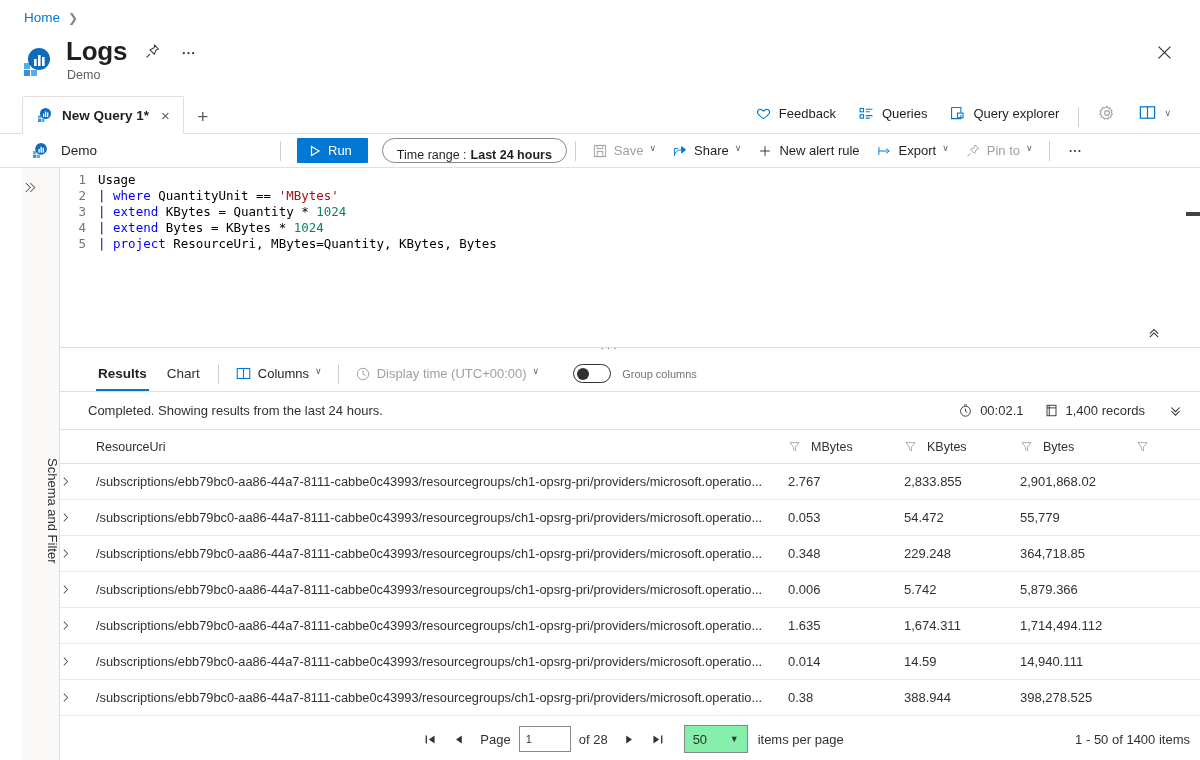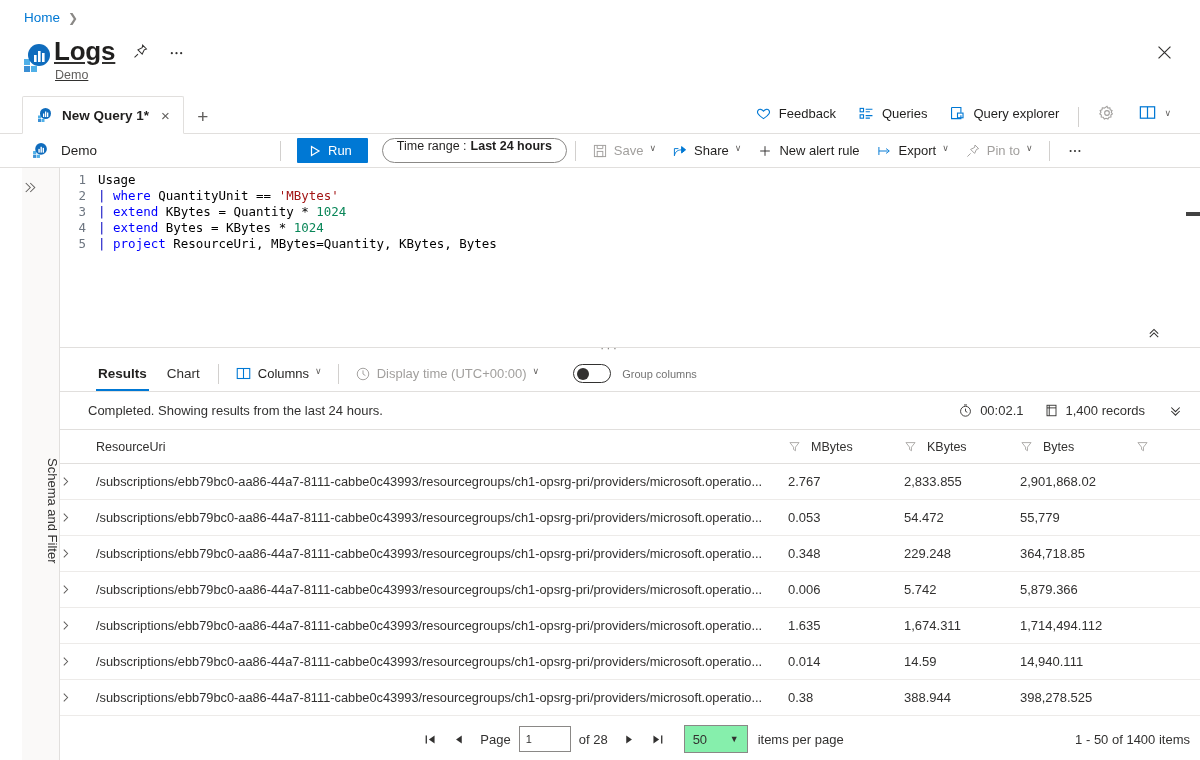--- a/index.html
+++ b/index.html
@@ -18,21 +18,21 @@
     position: absolute; left: 24px; top: 10px;
     display: flex; align-items: center; gap: 8px;
     font-size: 13.5px;
   }
   .breadcrumb .crumb { color: #0078d4; cursor: pointer; }
   .breadcrumb .sep { color: #8a8886; font-size: 12px; }
 
   
   .titlebar {
     position: absolute; left: 22px; top: 36px;
-    display: flex; align-items: flex-start;  text-decoration: underline;
+    display: flex; align-items: center; gap: 12px;
   }
   .app-logo { width: 32px; height: 32px; margin-top: 6px; position: relative; }
   .title-block { display: flex; flex-direction: column; }
   .title-row { display: flex; align-items: center; gap: 14px; }
   .page-title { font-size: 26px; font-weight: 600; color: #201f1e; letter-spacing: -0.2px; }
   .icon-btn {
     width: 22px; height: 22px; display: flex; align-items: center;
     justify-content: center; cursor: pointer; color: #323130;
   }
   .subtitle { font-size: 12.5px; color: #605e5c; margin-top: 1px; margin-left: 1px; }
@@ -85,21 +85,21 @@
   .run-btn {
     background: #0078d4; color: #fff; border: none;
     height: 25px; padding: 0 16px 0 12px; font-size: 13px;
     display: flex; align-items: center; gap: 7px; cursor: pointer;
     font-family: "Liberation Sans", sans-serif; border-radius: 1px;
     margin-left: 8px;
   }
   .timerange {
     margin-left: 14px; height: 25px;
     border: 1px solid #8a8886; border-radius: 13px;
-    display: flex; align-items: flex-start; padding: 0 14px;
+    display: flex; align-items: flex-end; padding: 0 14px;
     font-size: 12.5px; color: #201f1e; cursor: pointer; gap: 4px;
   }
   .timerange b { font-weight: 700; }
   .cmd {
     display: flex; align-items: flex-start; gap: 6px;
     padding: 4px 8px; font-size: 13px; color: #201f1e; cursor: pointer;
   }
   .cmd.dim { color: #a19f9d; }
   .chev { font-size: 9px; color: #605e5c; }
 

